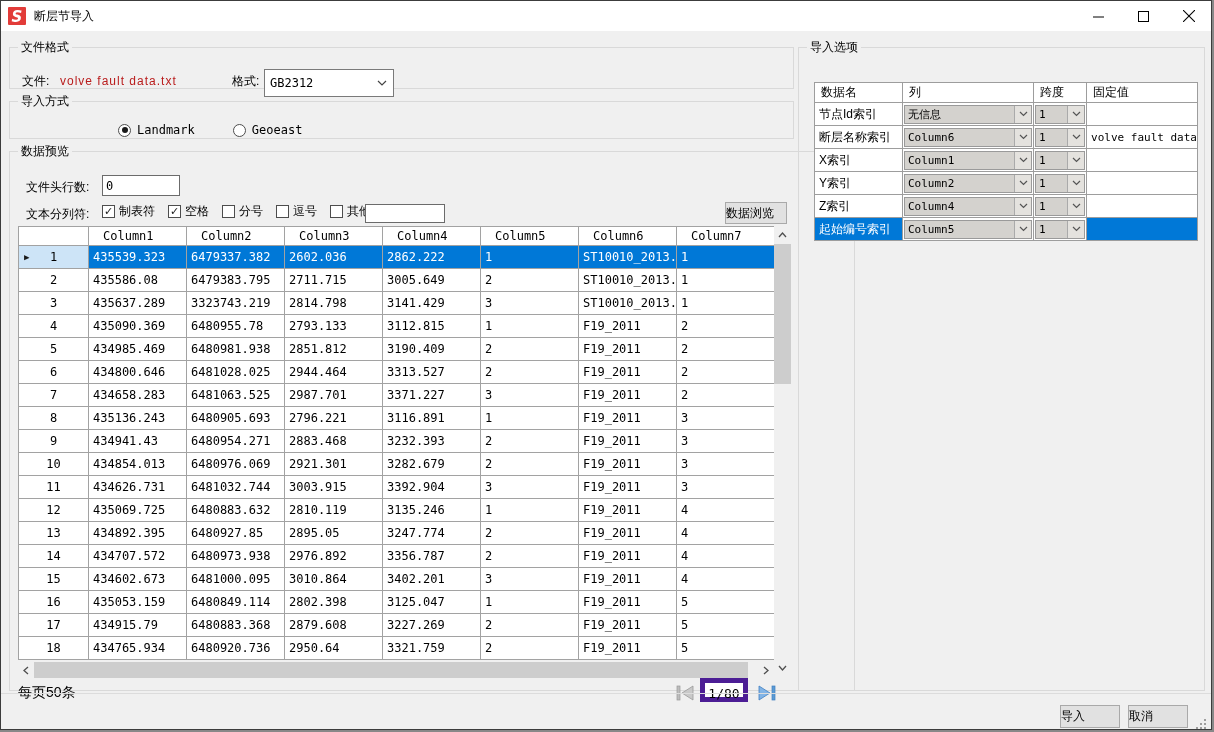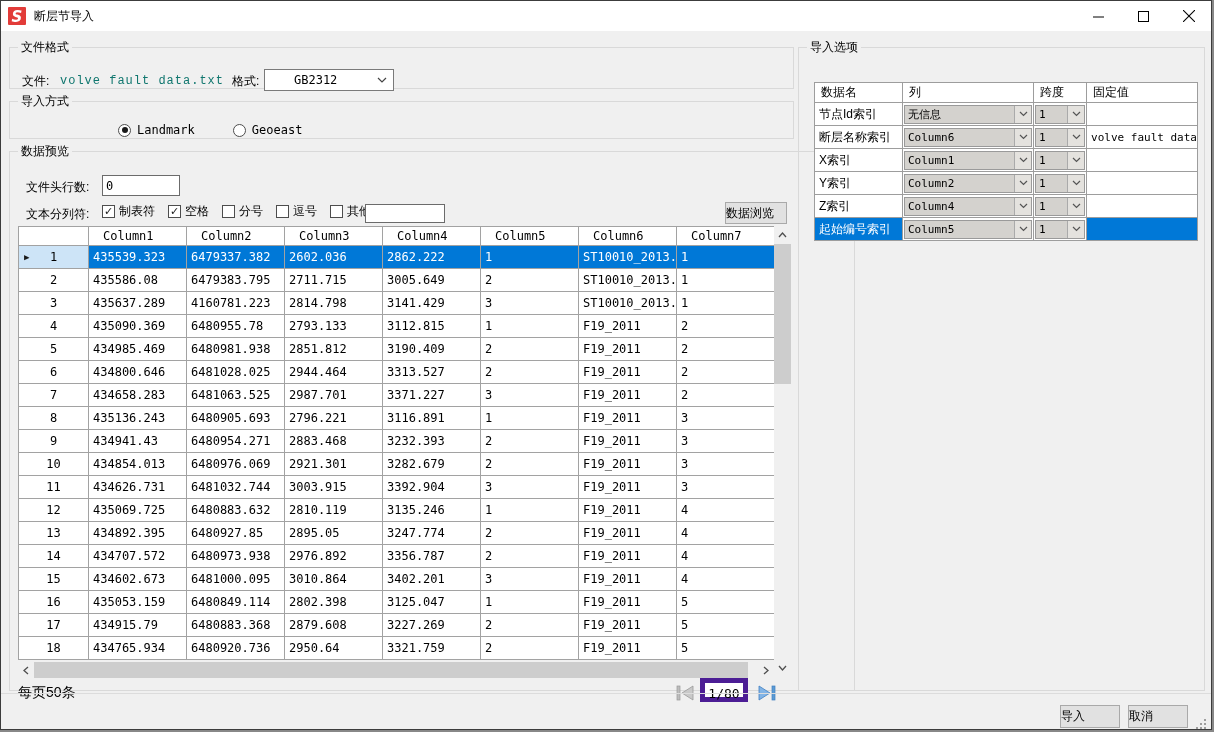--- a/index.html
+++ b/index.html
@@ -14,22 +14,22 @@
   .title { margin-left:8px; font-size:12px; }
   .wbtns { margin-left:auto; display:flex; height:30px; }
   .wbtn { width:45px; height:30px; display:flex; align-items:center; justify-content:center; }
   
   .body { position:absolute; top:30px; left:0; right:0; bottom:0; background:#f0f0f0; }
   fieldset.grp { position:absolute; border:1px solid #d9d9d9; padding:0; }
   fieldset.grp legend { margin-left:8px; padding:0 3px; font-size:12px; }
   .abs { position:absolute; }
   .lbl { position:absolute; font-size:12px; white-space:nowrap; }
   .mono { font-family:"DejaVu Sans Mono", monospace; }
-  .filepath { position:absolute; font-family:Liberation Mono, monospace; font-size:12px;
-              letter-spacing:1px; color:#0f766e; white-space:nowrap; }
+  .filepath { position:absolute; font-family:Liberation Sans, sans-serif; font-size:12px;
+              letter-spacing:1px; color:#b91c1c; white-space:nowrap; }
   
   .sel-box { position:absolute; display:flex; align-items:center; background:#fff;
              border:1px solid #7a7a7a; }
   .sel-box .val { flex:1; padding-left:5px; font-family:"DejaVu Sans Mono", monospace; font-size:12px; }
   .sel-box .chv { margin-right:6px; display:flex; }
   
   .radio-row { position:absolute; display:flex; gap:38px; }
   .radio-item { display:flex; align-items:center; gap:6px; }
   .rdot { width:13px; height:13px; border:1px solid #4d4d4d; border-radius:50%; background:#fff;
           display:flex; align-items:center; justify-content:center; }
@@ -115,21 +115,21 @@
     </span>
   </div>
 
   <div class="body">
 
     <fieldset class="grp" style="left:8px; top:8px; width:785px; height:50px;">
       <legend>文件格式</legend>
       <span class="lbl" style="left:12px; top:17px;">文件:</span>
       <span class="filepath" style="left:50px; top:18px;">volve fault data.txt</span>
       <span class="lbl" style="left:222px; top:17px;">格式:</span>
-      <div class="sel-box" style="left:254px; top:13px; width:130px; height:22px;padding-left:24px;">
+      <div class="sel-box" style="left:254px; top:13px; width:130px; height:28px;">
         <span class="val">GB2312</span>
         <span class="chv">
             <svg width="10" height="6" viewBox="0 0 10 6">
               <polyline points="1,1 5,5 9,1" fill="none" stroke="#444" stroke-width="1.2"></polyline>
             </svg>
           </span>
       </div>
     </fieldset>
 
     <fieldset class="grp" style="left:8px; top:62px; width:785px; height:46px;">
@@ -216,21 +216,21 @@
               <td class="dc">6479383.795</td>
               <td class="dc">2711.715</td>
               <td class="dc">3005.649</td>
               <td class="dc">2</td>
               <td class="dc">ST10010_2013...</td>
               <td class="dc">1</td>
             </tr>
             <tr>
               <td class="rh"><span>3</span></td>
               <td class="dc">435637.289</td>
-              <td class="dc">4160781.223</td>
+              <td class="dc">3323743.219</td>
               <td class="dc">2814.798</td>
               <td class="dc">3141.429</td>
               <td class="dc">3</td>
               <td class="dc">ST10010_2013...</td>
               <td class="dc">1</td>
             </tr>
             <tr>
               <td class="rh"><span>4</span></td>
               <td class="dc">435090.369</td>
               <td class="dc">6480955.78</td>

